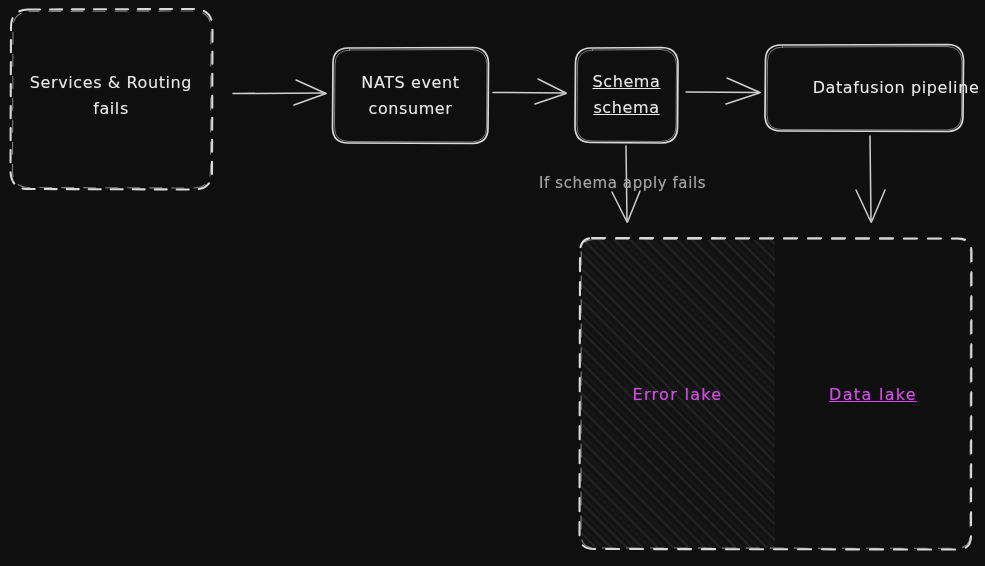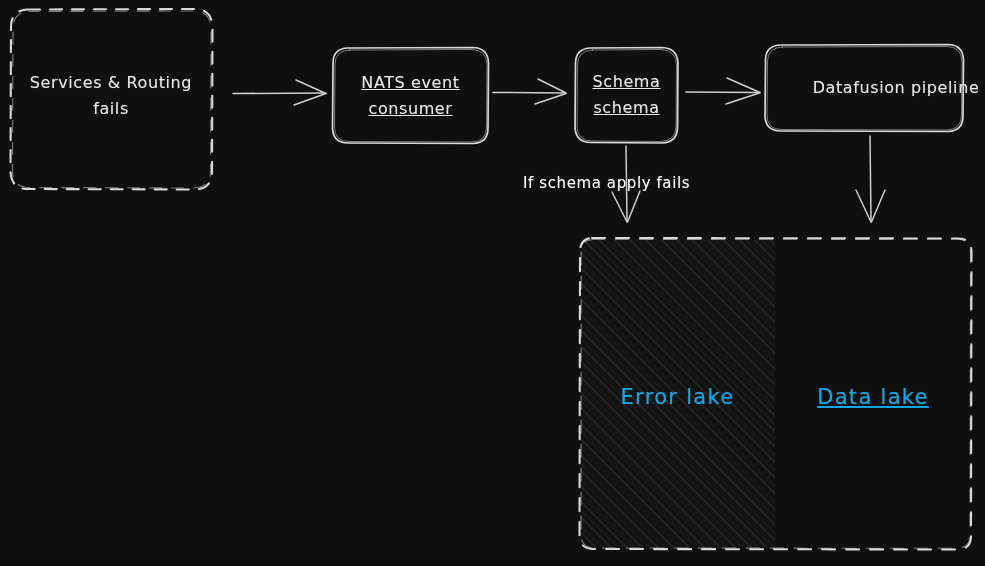--- a/index.html
+++ b/index.html
@@ -29,32 +29,33 @@
     font-size: 16px;
     line-height: 26px;
     text-align: center;
     letter-spacing: 0.6px;
     white-space: pre;
     pointer-events: none;
     text-shadow: 0 0 1px rgba(232,232,232,0.35);
   }
   .edge-label {
     position: absolute;
-    color: #ffffff;
+    color: #a3a3a3;
     font-family: "DejaVu Sans", sans-serif;
     font-size: 15px;
     letter-spacing: 0.6px;
     white-space: pre;
     text-shadow: 0 0 1px rgba(232,232,232,0.35);
+    margin-left: 16px;
   }
   .lake-label {
     position: absolute;
-    color: #0ea5e9;
+    color: #d946ef;
     font-family: "DejaVu Sans", sans-serif;
-    font-size: 21px;
+    font-size: 16px;
     letter-spacing: 1.3px;
     white-space: pre;
     text-align: center;
     text-shadow: 0 0 1px rgba(232,232,232,0.35);
   }
 </style>
 </head>
 <body>
 
 <div id="canvas">
@@ -148,21 +149,21 @@
 
     <g fill="none" stroke="#cfcfcf" stroke-width="1.5" stroke-linecap="round">
       <path d="M 870 136 L 871 221"></path>
       <path d="M 856 190 L 871 222"></path>
       <path d="M 885 190 L 871.5 222"></path>
     </g>
   </svg>
 
   <div class="node-label" style="left:6px; top:70px; width:210px;"><span>Services &amp; Routing</span><br><span>fails</span></div>
 
-  <div class="node-label" style="left:332px; top:70px; width:157px;text-decoration:underline;"><span>NATS event</span><br><span>consumer</span></div>
+  <div class="node-label" style="left:332px; top:70px; width:157px;"><span>NATS event</span><br><span>consumer</span></div>
 
   <div class="node-label" style="left:575px; top:69px; width:103px; font-size:16px;text-decoration:underline;"><span>Schema</span><br><span>schema</span></div>
 
   <div class="node-label" style="left:765px; top:75px; width:198px;padding-left:32px;"><span>Datafusion pipeline</span></div>
 
   <div class="edge-label" style="left:523px; top:174px;">If schema apply fails</div>
 
   <div class="lake-label" style="left:580px; top:385px; width:195px;">Error lake</div>
 
   <div class="lake-label" style="left:775px; top:385px; width:196px;text-decoration:underline;">Data lake</div>

